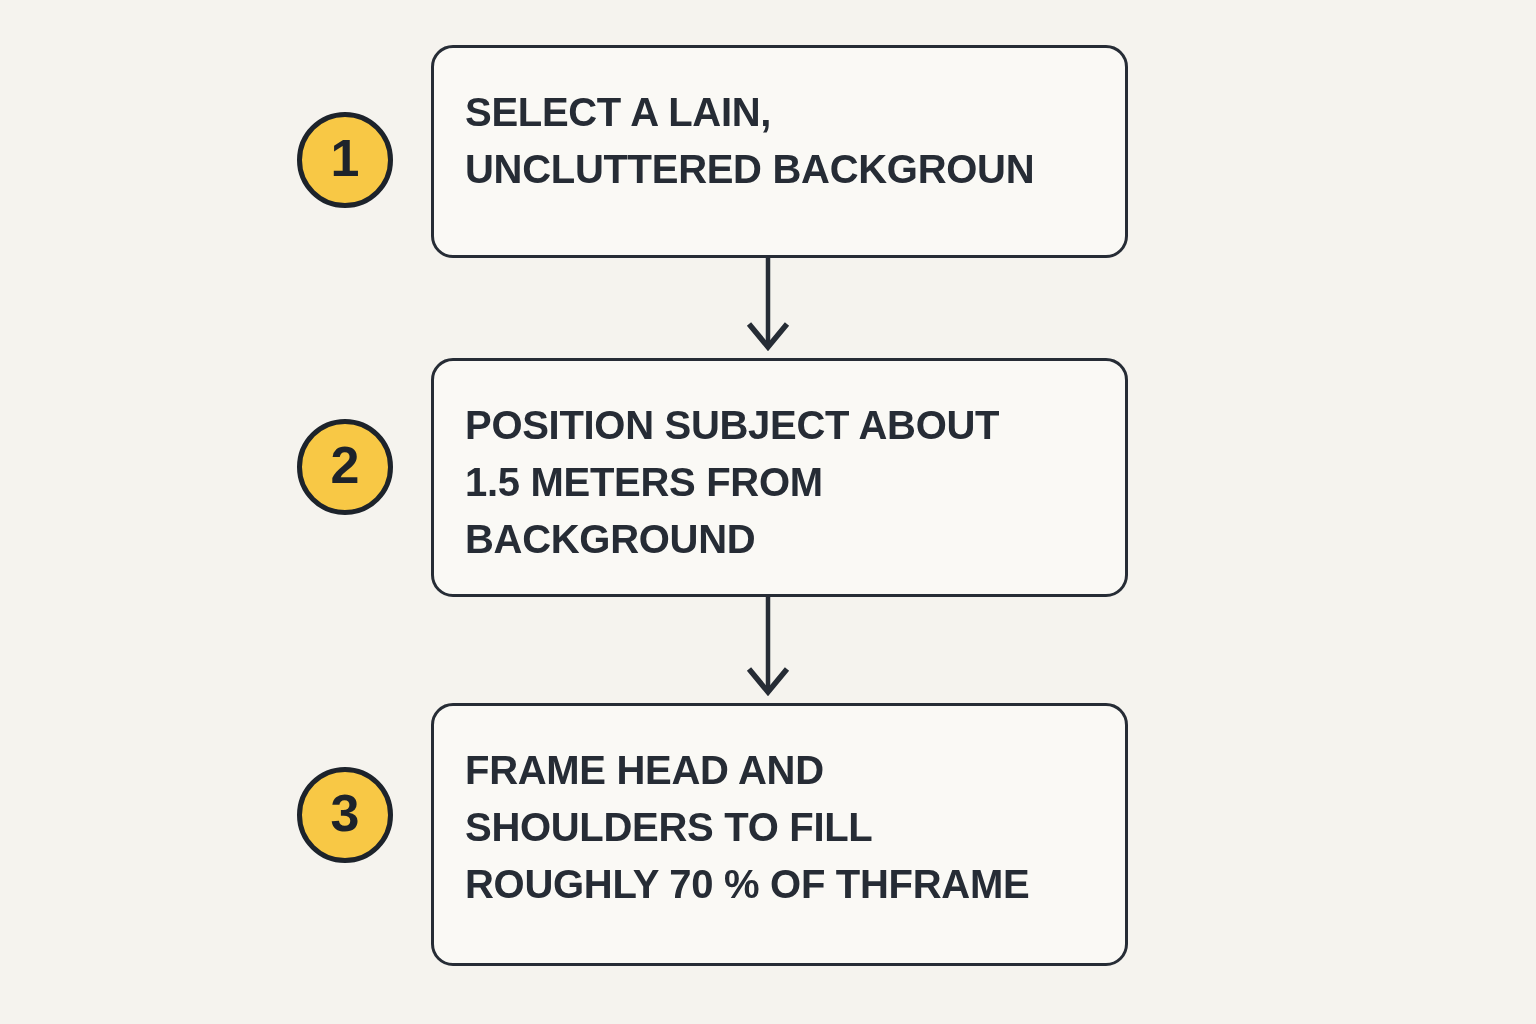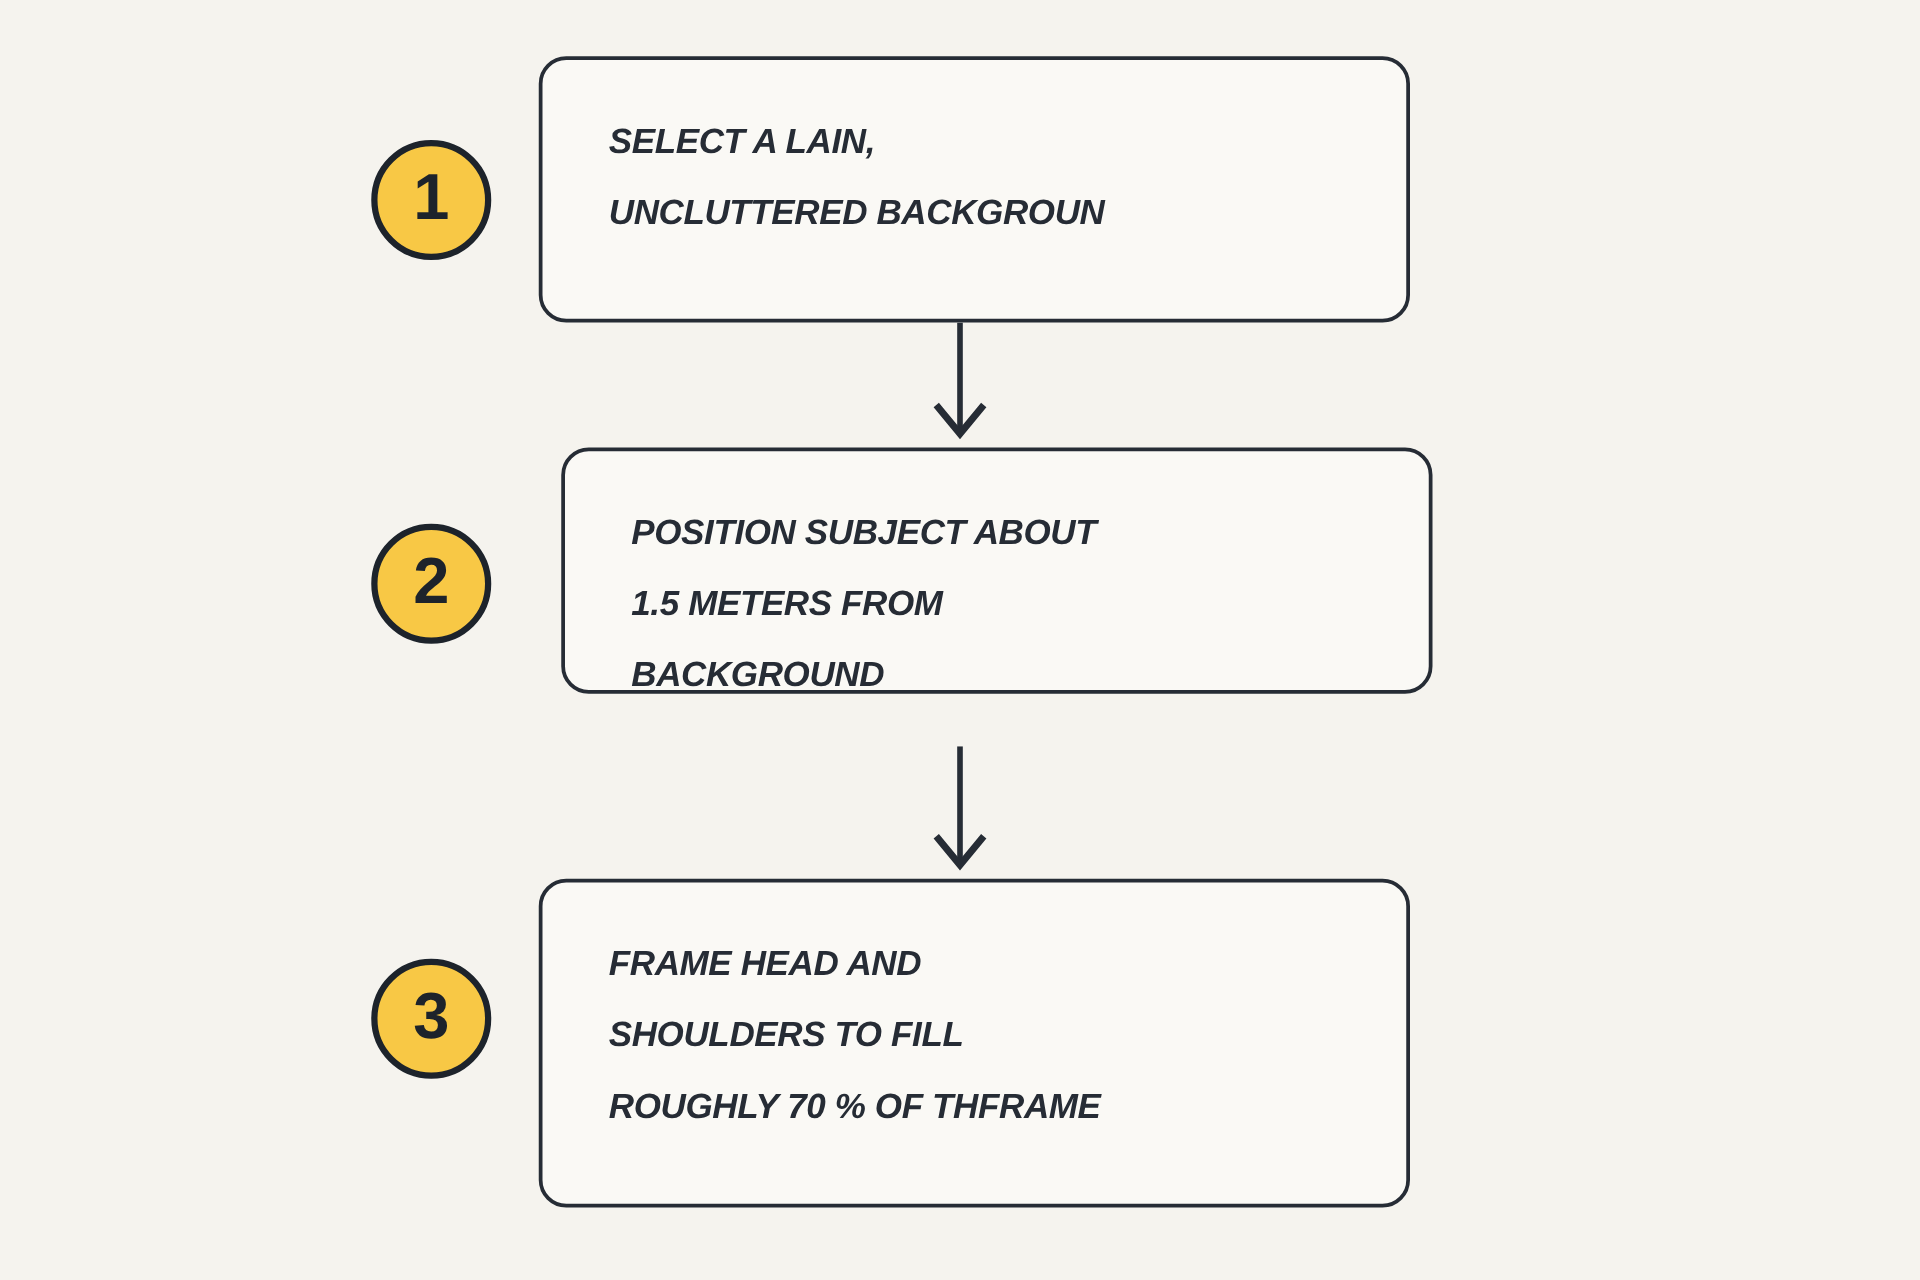--- a/index.html
+++ b/index.html
@@ -25,31 +25,30 @@
   }
   .step-box {
     position: absolute;
     left: 431px;
     width: 697px;
     background: var(--box_fill);
     border: 3px solid var(--stroke);
     border-radius: 22px;
   }
   .box-1 { top: 45px;  height: 213px; }
-  .box-2 { top: 358px; height: 197px; margin-left: 18px; }
+  .box-2 { top: 358px; height: 239px; }
   .box-3 { top: 703px; height: 263px; }
   .step-label {
-    padding: 36px 14px 0 53px;
-    font-size: 28px;
+    padding: 36px 14px 0 31px;
+    font-size: 40px;
     font-weight: bold;
     line-height: 57px;
     letter-spacing: -0.3px;
     color: var(--text);
     white-space: pre-line;
-    font-style: italic;
   }
   .badge {
     position: absolute;
     left: 297px;
     width: 96px;
     height: 96px;
     border-radius: 50%;
     background: var(--badge_fill);
     border: 5px solid var(--badge_border);
     display: flex;

